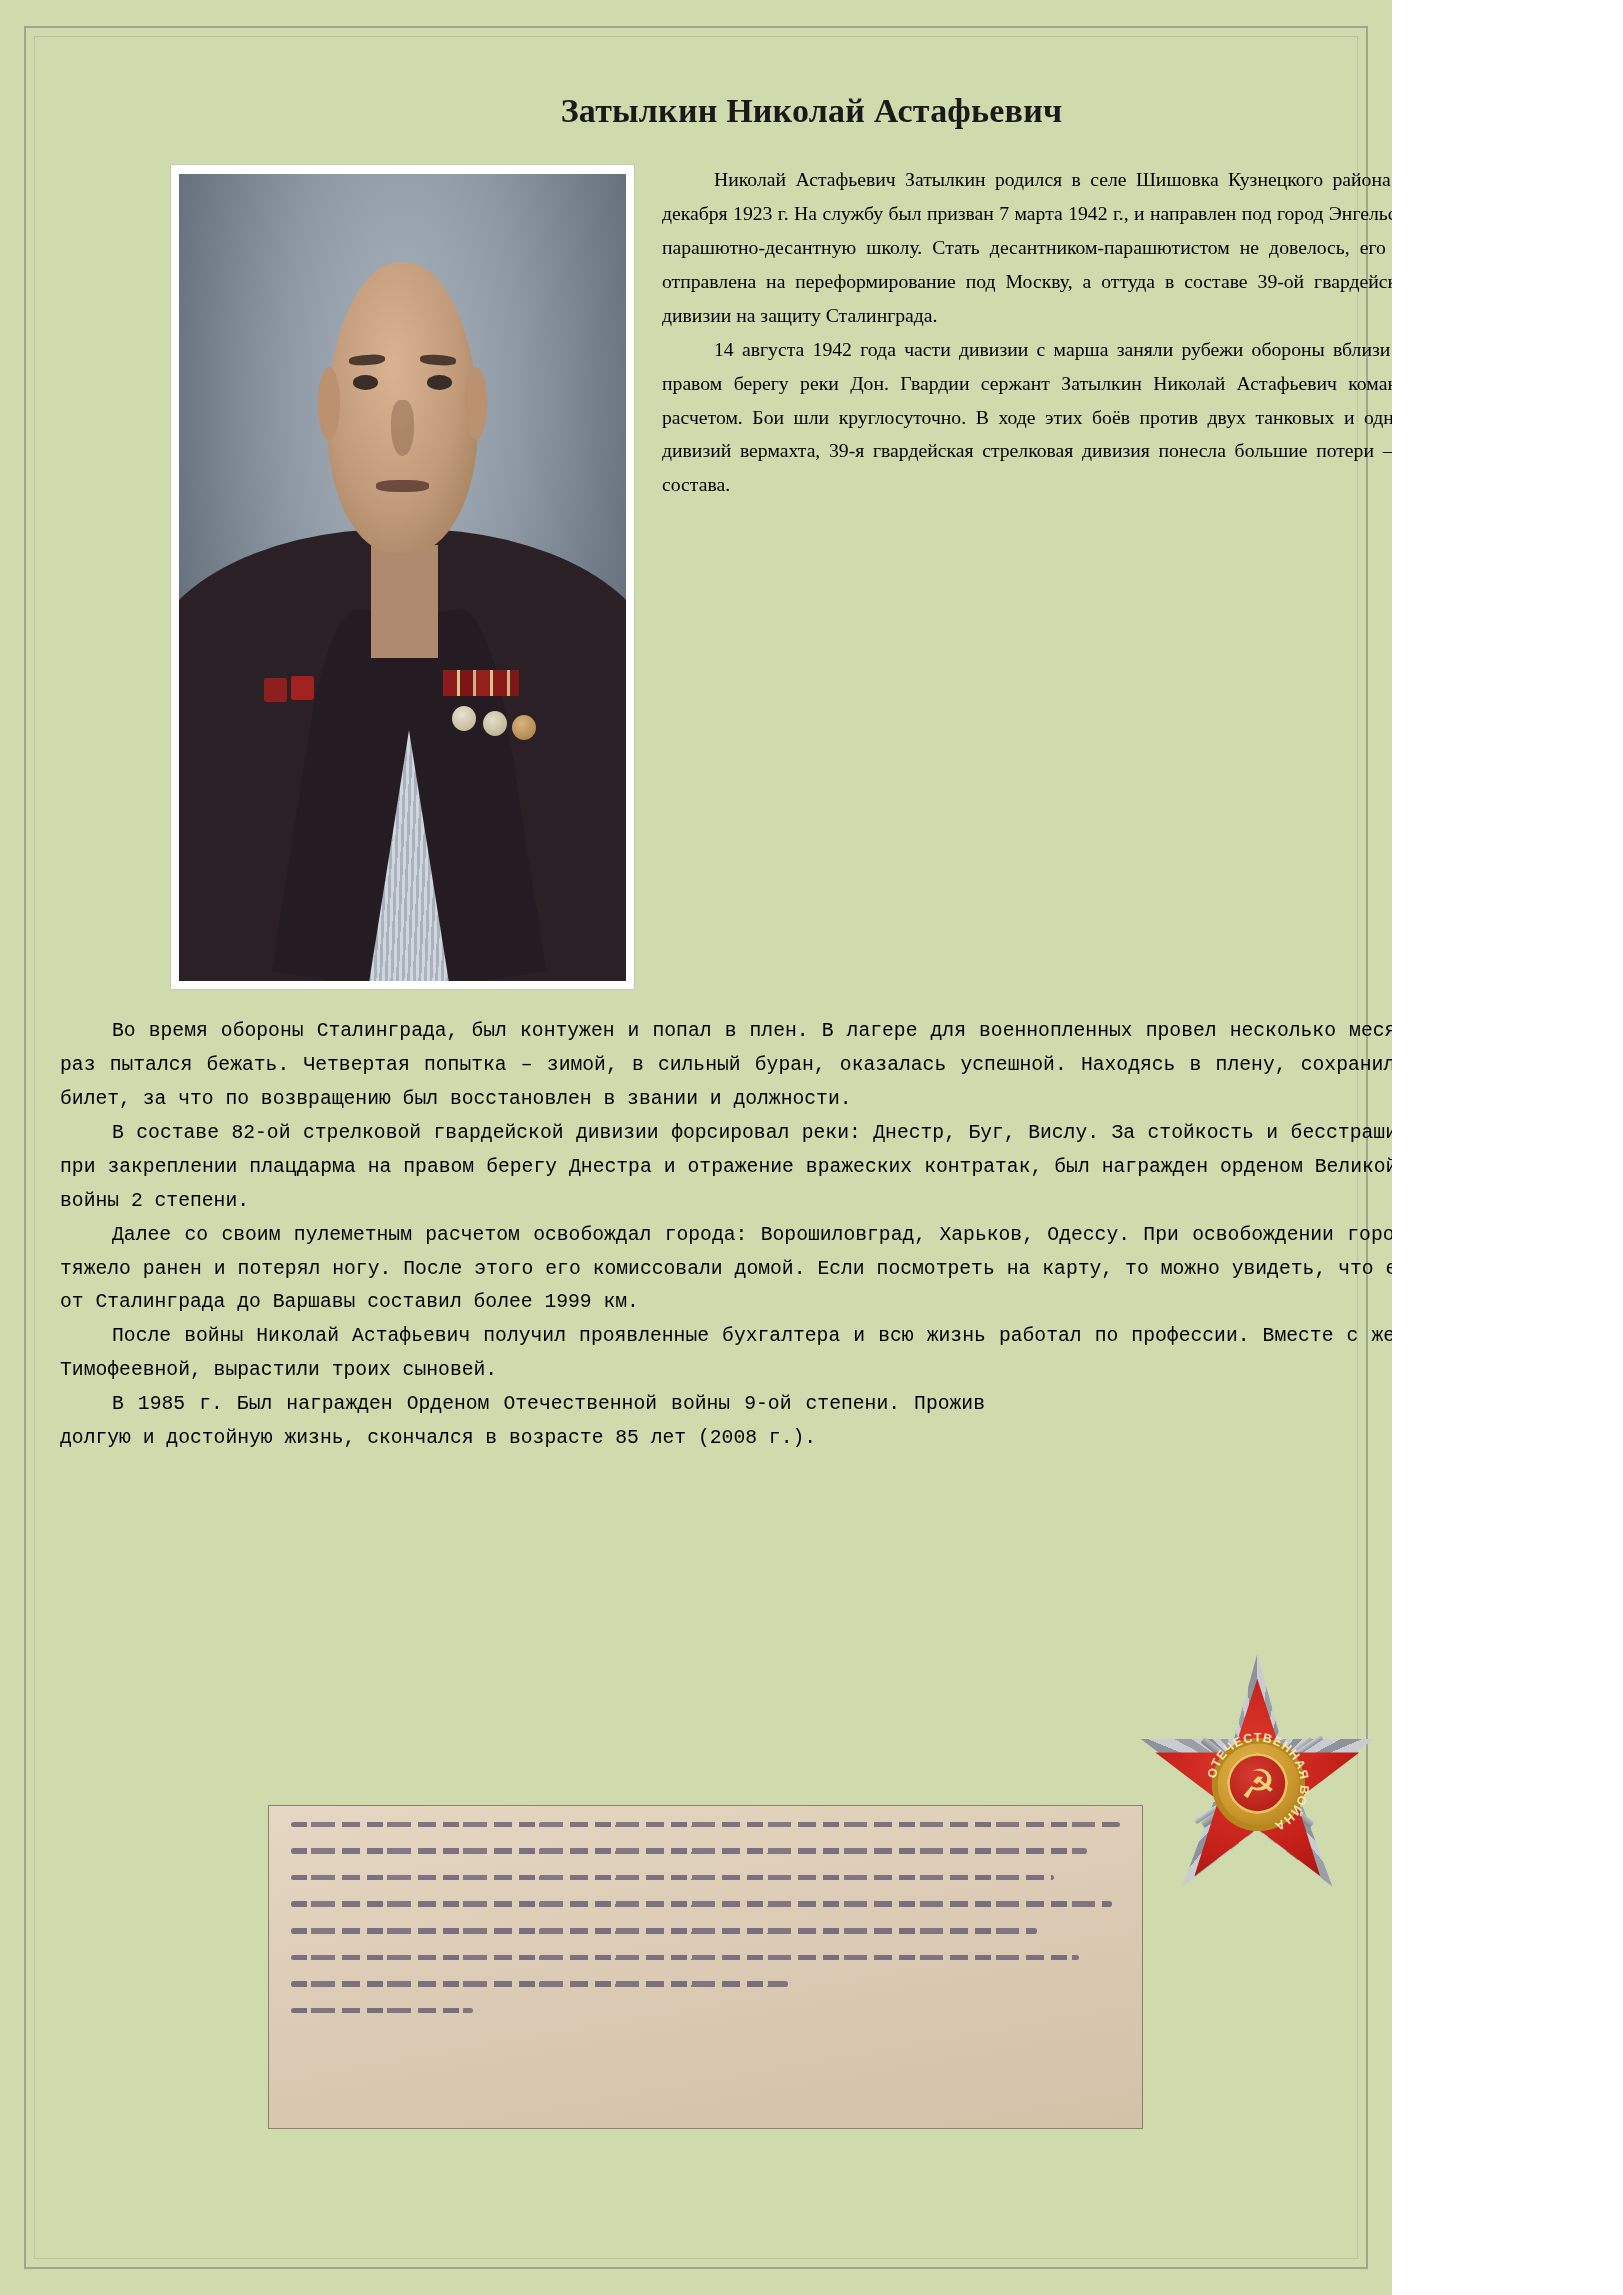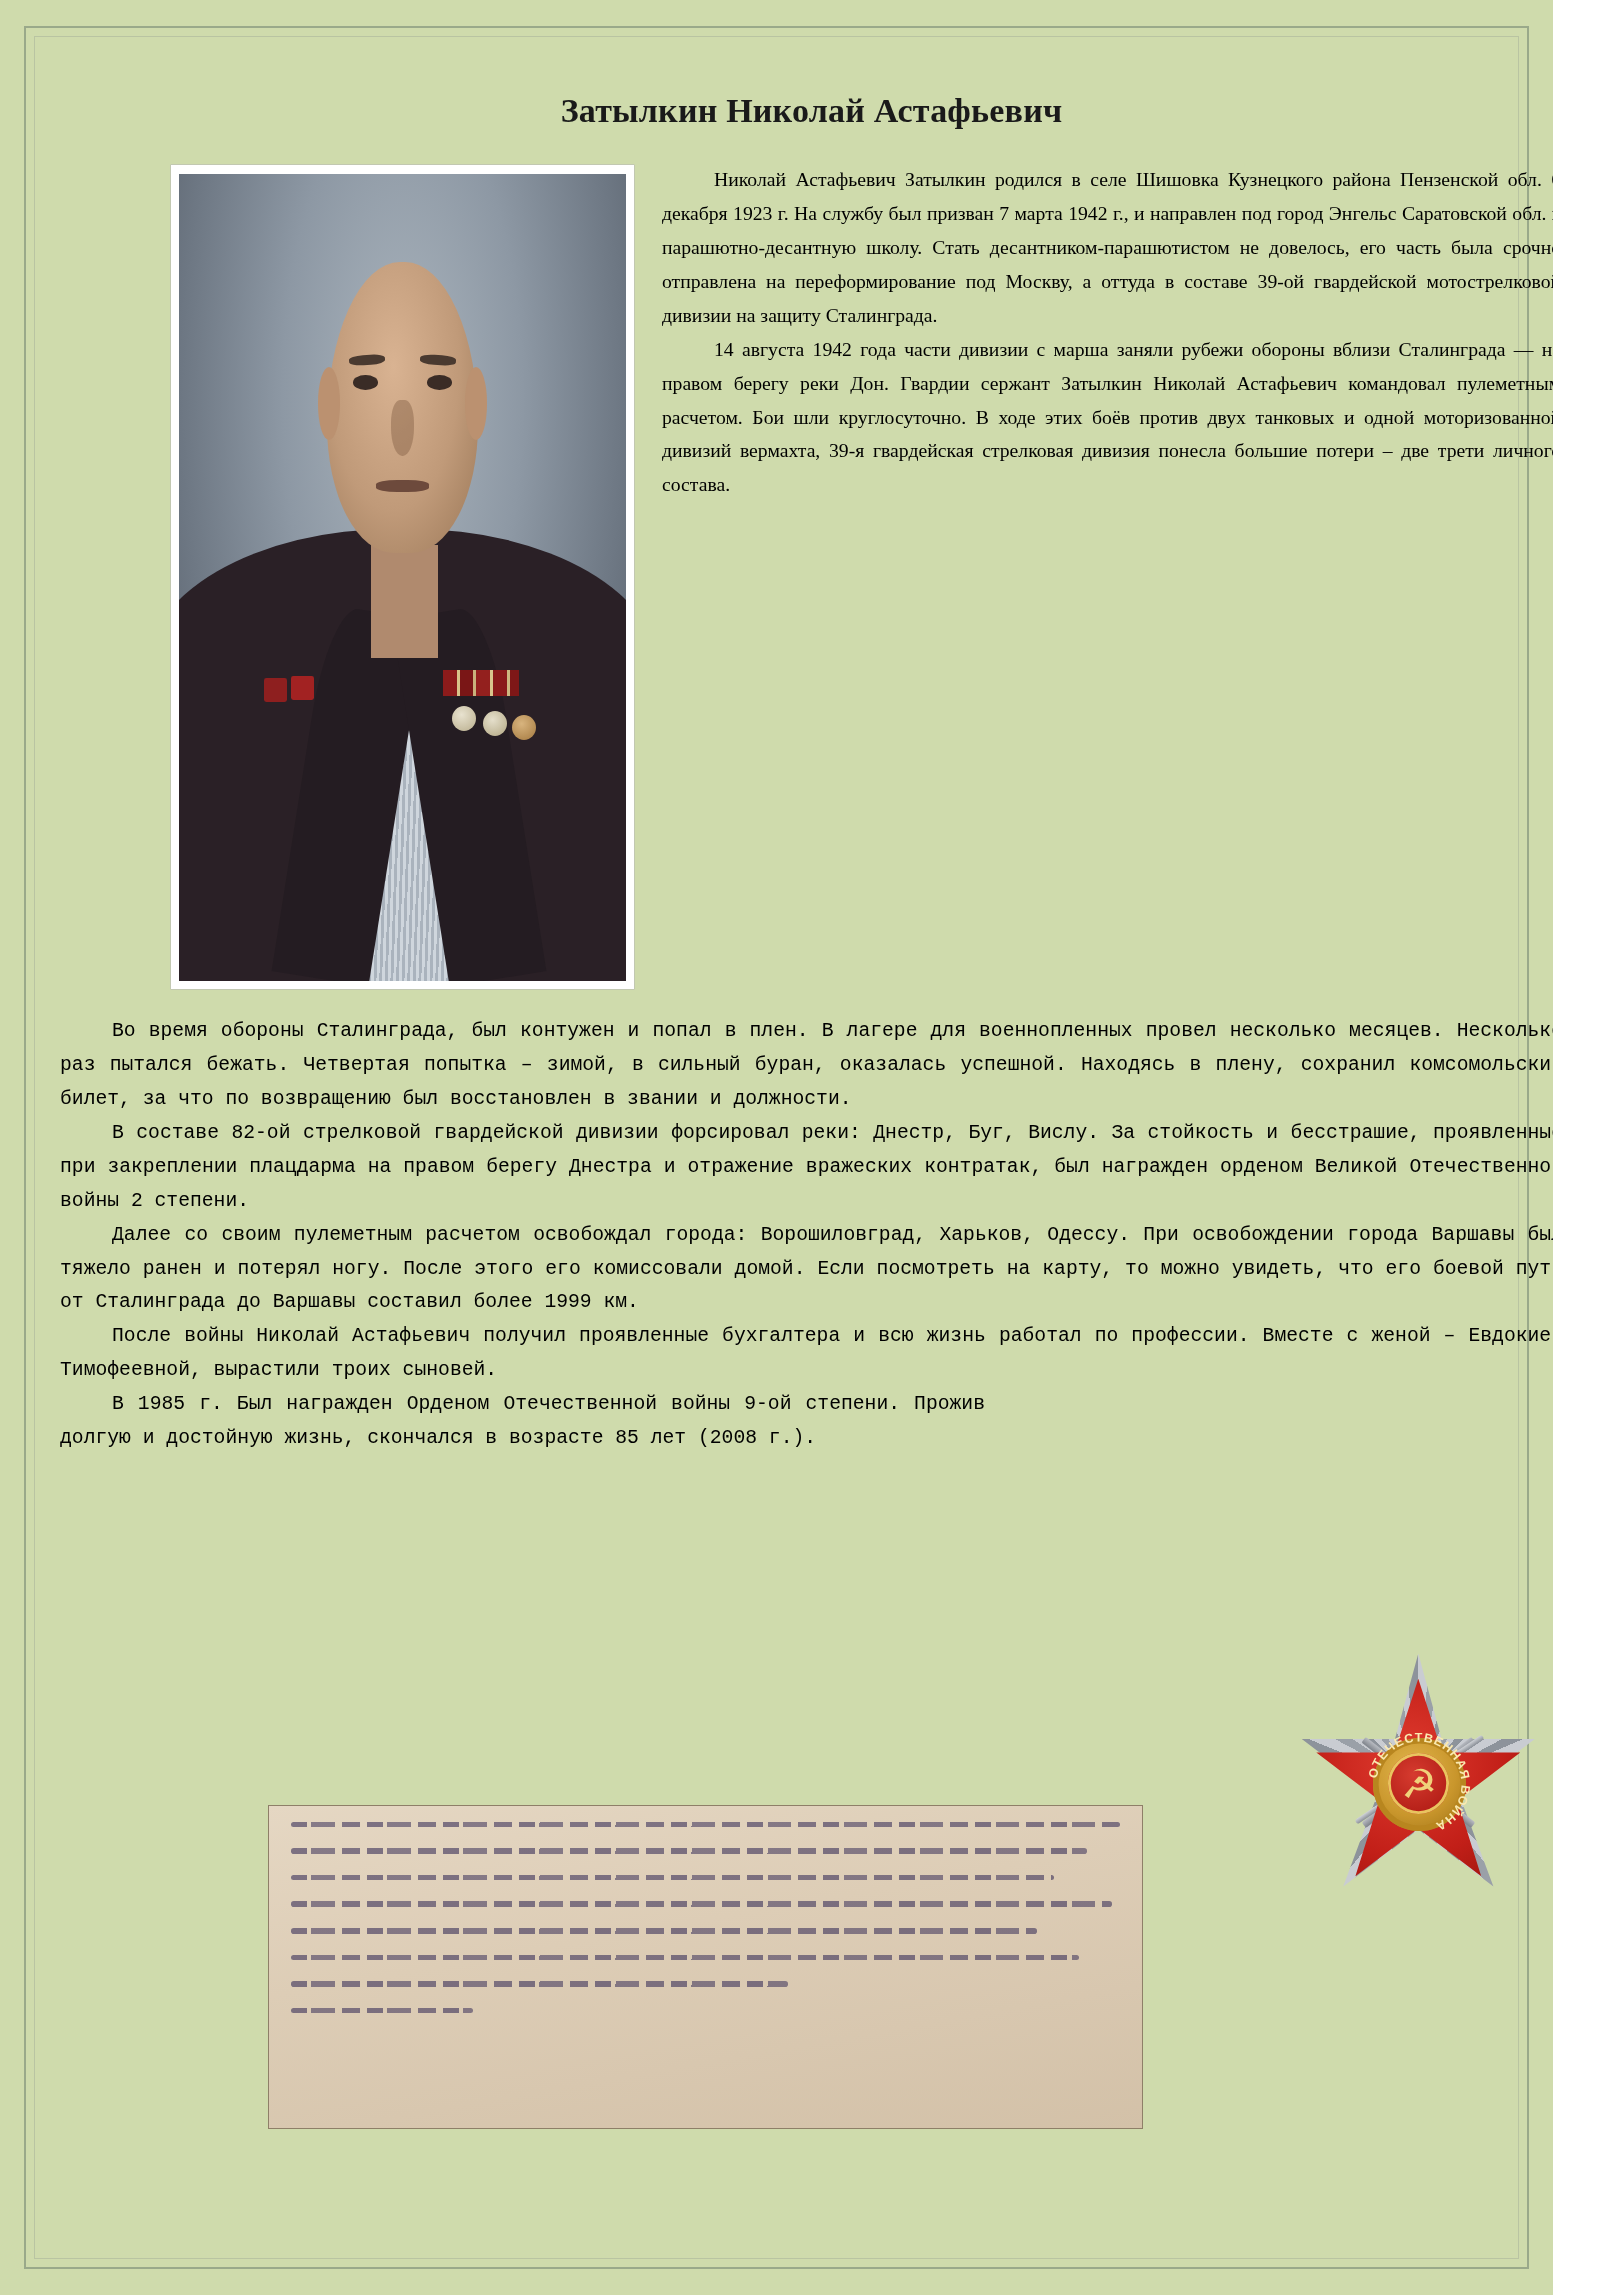--- a/index.html
+++ b/index.html
@@ -9,21 +9,21 @@
   }
   body {
     width: 1623px;
     height: 2295px;
     font-family: "Liberation Serif", serif;
     -webkit-font-smoothing: antialiased;
   }
 
   .page {
     position: relative;
-    width: 1553px;
+    width: 1392px;
     height: 2295px;
     background: #cfdbac;
     box-sizing: border-box;
     padding: 0;
     overflow: hidden;
   }
 
   
   .border-outer {
     position: absolute;

